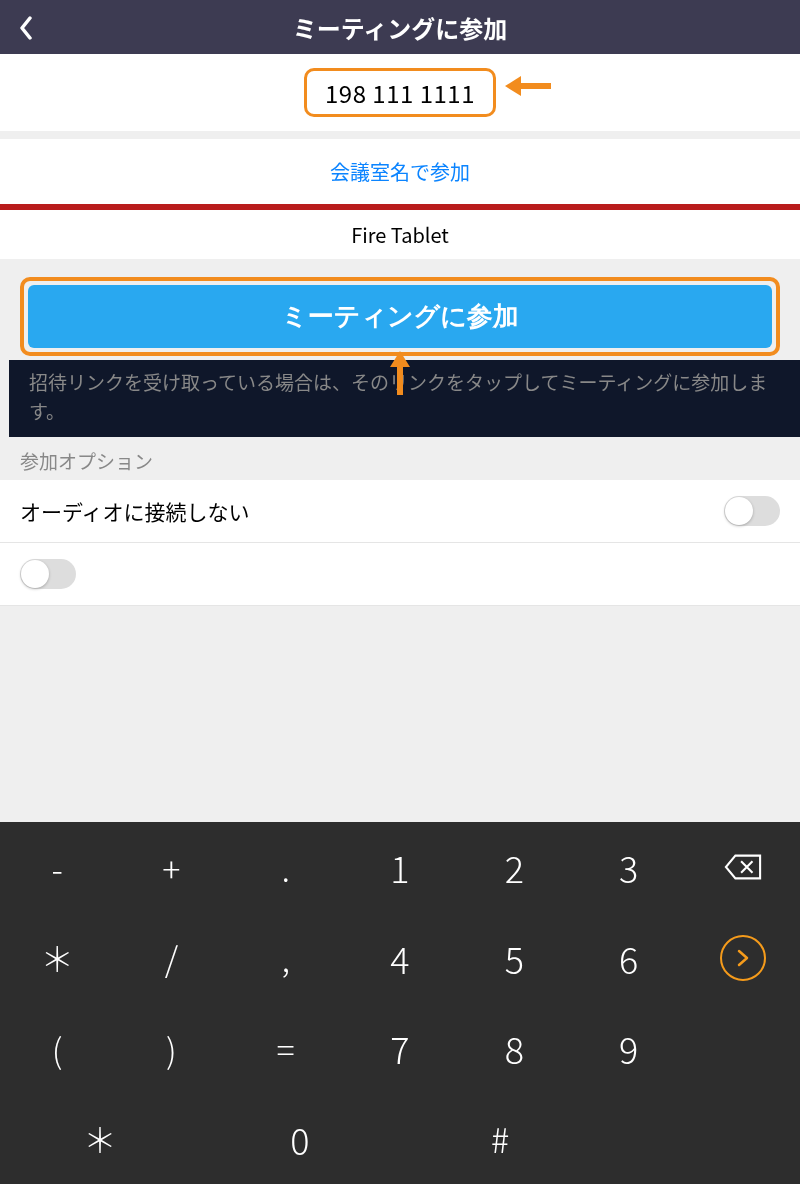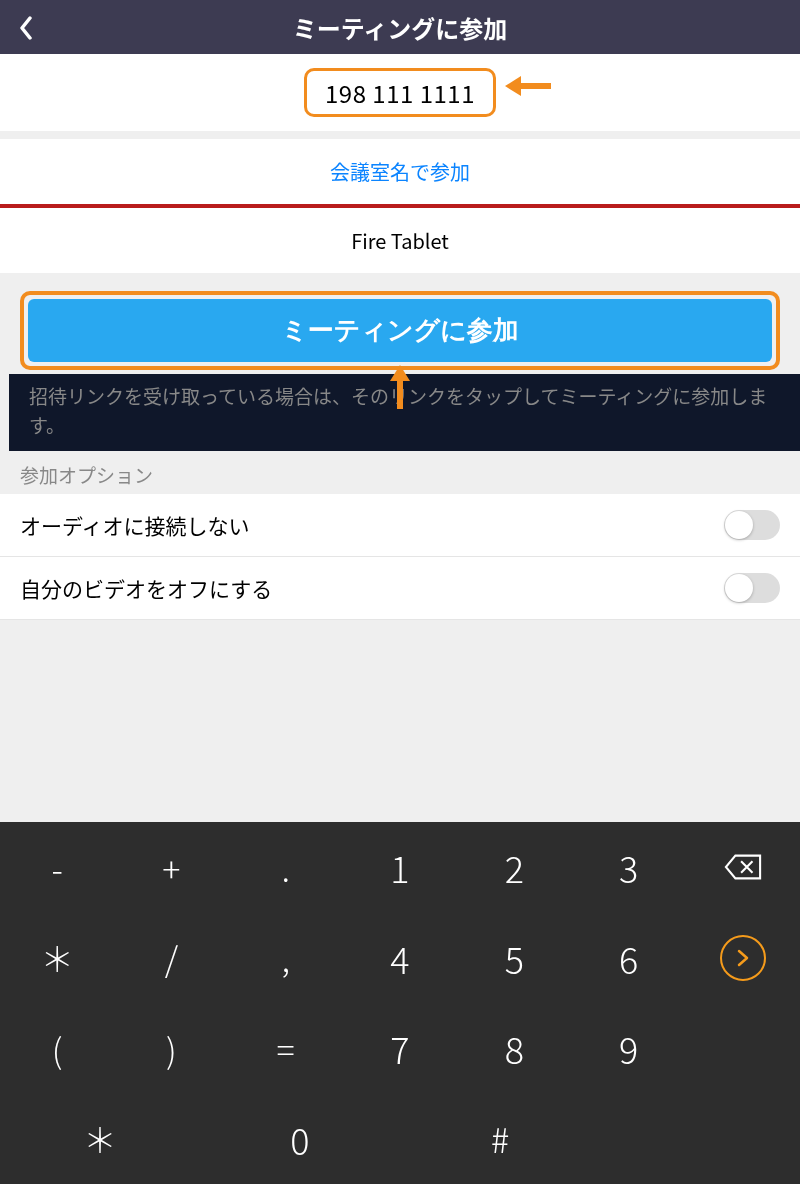--- a/index.html
+++ b/index.html
@@ -67,24 +67,24 @@
     background: #fff;
     text-align: center;
     padding: 18px 9px;
     font-size: 20px;
     color: #0b84ff;
   }
 
   .name-row {
     background: #fff;
     text-align: center;
-    padding: 18px 0;
+    padding: 10px 0;
     font-size: 20px;
     color: #000;
-    border-top: 4px solid #b91c1c;
+    border-top: 6px solid #b91c1c;
   }
 
   .join-section {
     background: #efefef;
     padding: 10px 20px 4px;
   }
   .join-btn-wrap {
     border: 4px solid #f28c1e;
     border-radius: 10px;
     padding: 4px;
@@ -248,21 +248,20 @@
 <div class="section-label">参加オプション</div>
 
 <div class="option-row">
   <span>オーディオに接続しない</span>
   <div class="toggle">
       <div class="knob"></div>
     </div>
 </div>
 
 <div class="option-row">
-  <span>自分のビデオをオフにする</span>
   <div class="toggle">
       <div class="knob"></div>
     </div>
 </div>
 
 <div class="keyboard">
   <div class="kb-row">
     <div class="key symbol">-</div>
     <div class="key symbol">+</div>
     <div class="key symbol">.</div>

